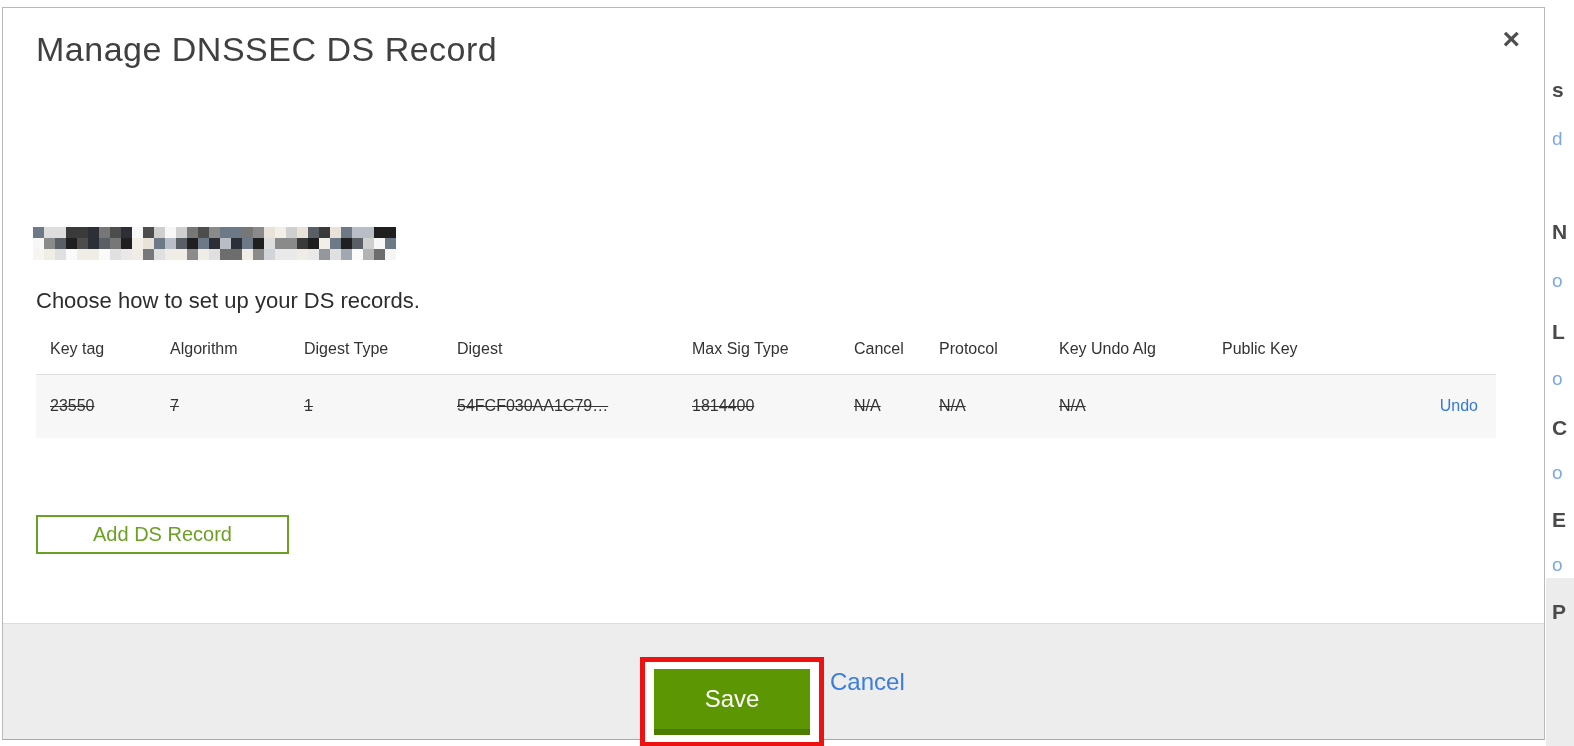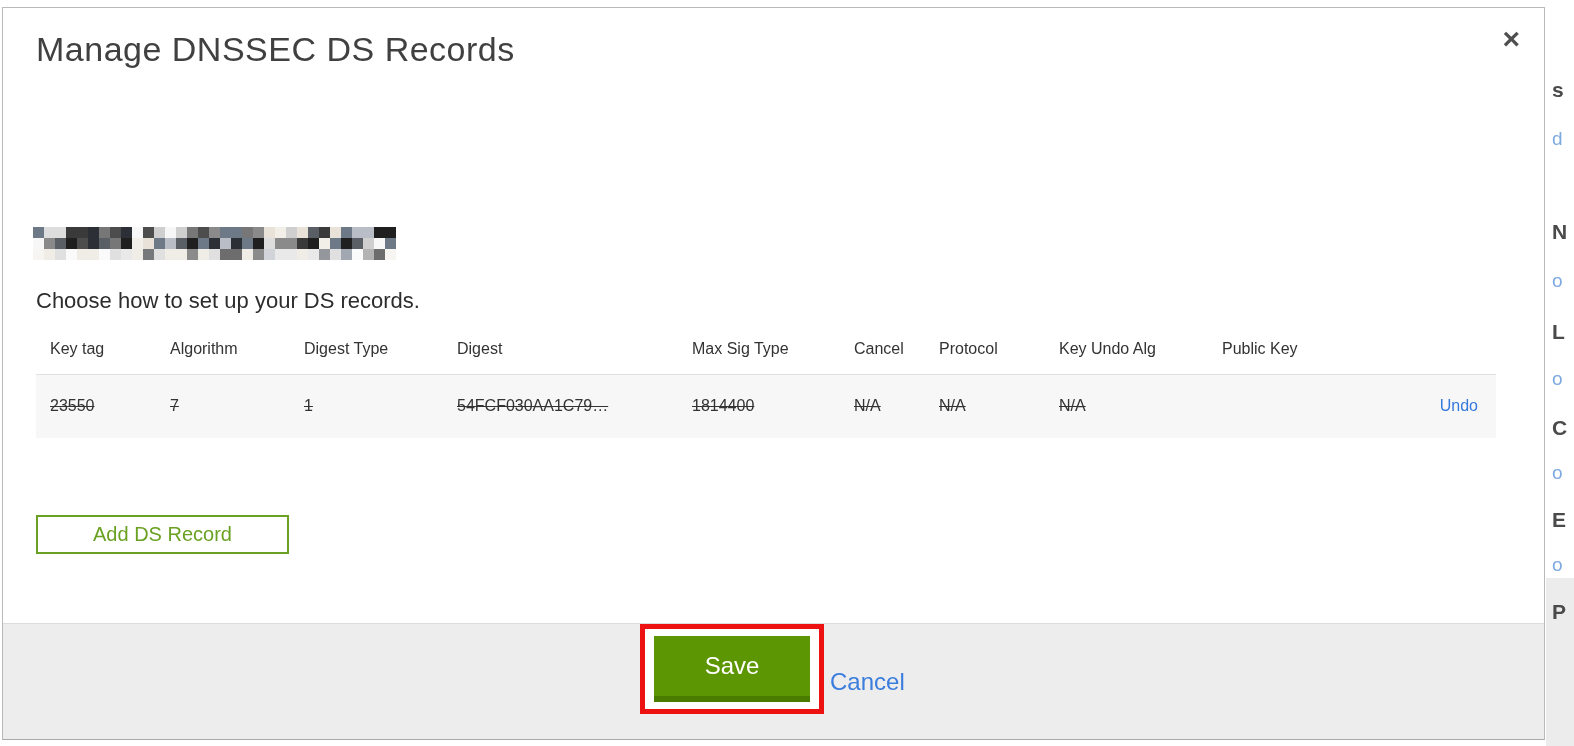--- a/index.html
+++ b/index.html
@@ -31,21 +31,21 @@
   table.ds tr.row-even td { background:#ffffff; border-bottom:1px solid #e0e0e0; }
   .struck { text-decoration:line-through; }
   td.action-cell, th.action-cell { text-align:right; padding-right:18px; }
   a.undo-link { color:#3479dd; text-decoration:none; cursor:pointer; }
 
   .add-ds-btn { position:absolute; left:33px; top:507px; width:253px; height:39px; background:#fff;
                 border:2px solid #6ba122; color:#6ba122; font-size:20px; font-family:"Liberation Sans", sans-serif; cursor:pointer; }
 
   
   .modal-footer { position:absolute; left:0; bottom:0; width:100%; height:116px; background:#ededed; border-top:1px solid #dcdcdc; }
-  .save-annotation { position:absolute; left:637px; top:0; width:184px; height:90px; border:5px solid #ee1111; background:#fff;
+  .save-annotation { position:absolute; left:637px; top:33px; width:184px; height:90px; border:5px solid #ee1111; background:#fff;
                      display:flex; align-items:center; justify-content:center; }
   .save-btn { width:156px; height:66px; background:#5d9603; border:none; border-bottom:6px solid #4a7c00;
               color:#fff; font-size:24px; font-family:"Liberation Sans", sans-serif; cursor:pointer; }
   .cancel-link { position:absolute; left:827px; top:44px; font-size:24px; color:#3b7ddd; text-decoration:none; cursor:pointer; }
 </style>
 </head>
 <body>
 
 <div class="stage">
 
@@ -61,21 +61,21 @@
         <div class="frag" style="top: 416px;">C</div>
         <div class="frag blue" style="top: 462px;">o</div>
         <div class="frag" style="top: 508px;">E</div>
         <div class="frag blue" style="top: 554px;">o</div>
         <div class="frag" style="top: 600px;">P</div>
       </div>
   </div>
 
   <div class="modal">
 
-    <div class="modal-title">Manage DNSSEC DS Records</div>
+    <div class="modal-title">Manage DNSSEC DS Record</div>
     <div class="close-btn">×</div>
 
     <div class="mosaic" id="mosaic">
         <div class="cell" style="left: 0px; top: 2px; background: rgb(110, 121, 135);"></div>
         <div class="cell" style="left: 11px; top: 2px; background: rgb(221, 221, 221);"></div>
         <div class="cell" style="left: 22px; top: 2px; background: rgb(221, 221, 221);"></div>
         <div class="cell" style="left: 33px; top: 2px; background: rgb(58, 58, 58);"></div>
         <div class="cell" style="left: 44px; top: 2px; background: rgb(58, 58, 58);"></div>
         <div class="cell" style="left: 55px; top: 2px; background: rgb(44, 47, 54);"></div>
         <div class="cell" style="left: 66px; top: 2px; background: rgb(119, 119, 119);"></div>

